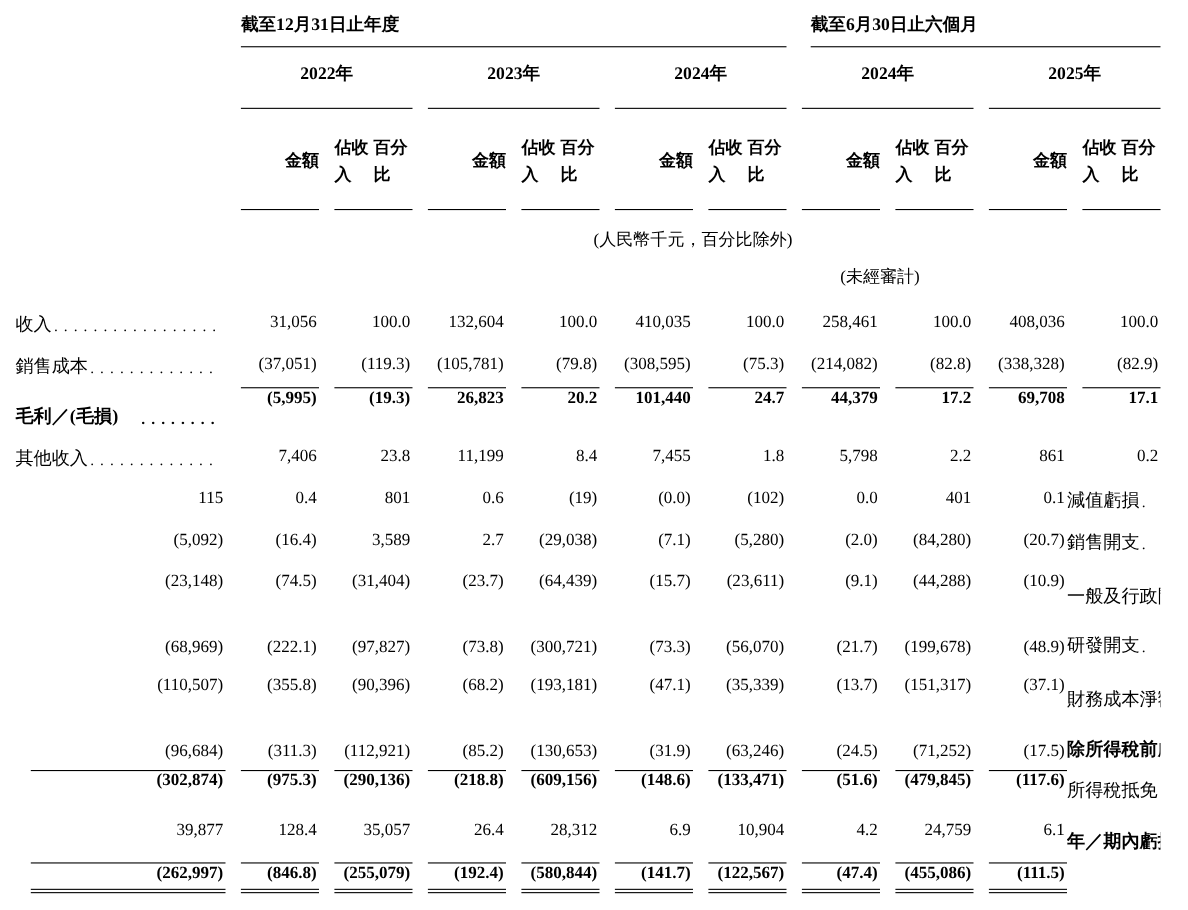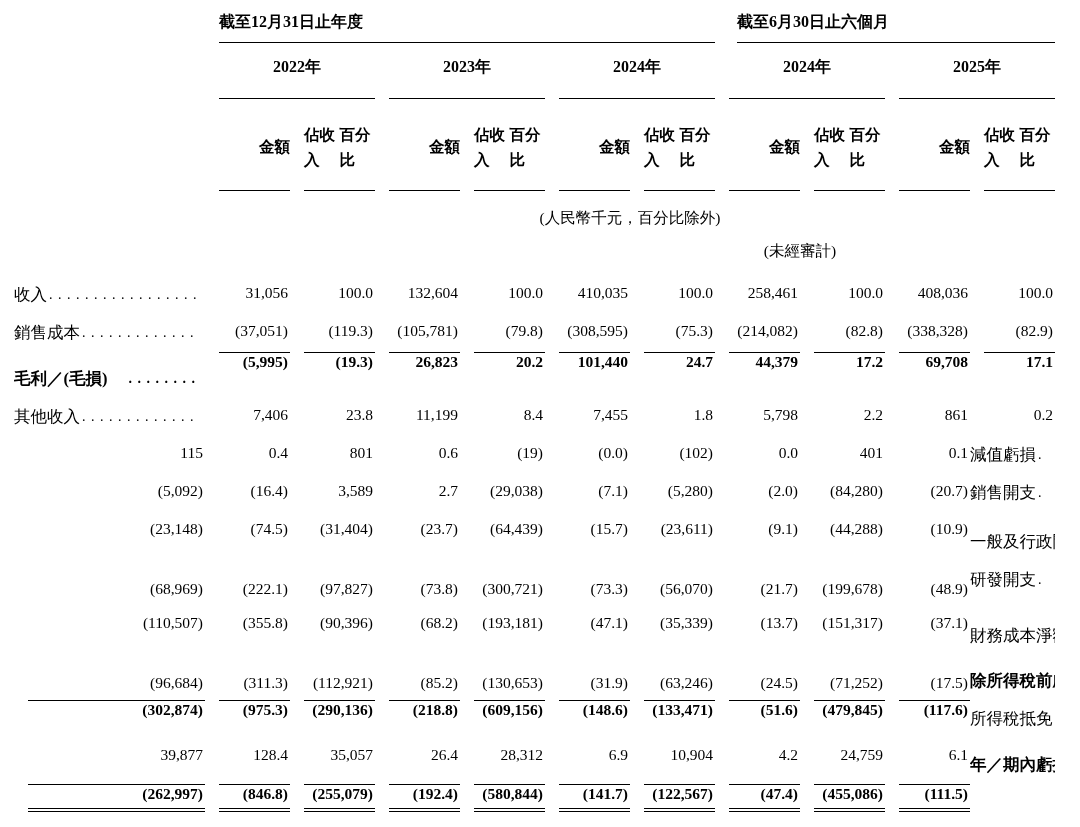--- a/index.html
+++ b/index.html
@@ -52,21 +52,21 @@
     grid-column: 8 / 10; grid-row: 5;
     text-align: center; font-size: 15.5px;
     padding: 8px 0 6px;
   }
 
   
   #tbody { margin-top: 8px; }
   .cell { font-size: 15.5px; padding: 8px 0; }
   .num  { text-align: right; margin-left: 14px; padding-right: 2px; }
   .label {
-    font-size: 16.5px; display: flex; align-items: flex-start;
+    font-size: 16.5px; display: flex; align-items: flex-end;
     padding-right: 6px; overflow: hidden; white-space: nowrap;
   }
   .leader { flex: 1 1 auto; overflow: hidden; white-space: nowrap; margin: 0 2px; }
   .leader::after {
     content: ". . . . . . . . . . . . . . . . . . . . . . . . . . . . . . . . . . . . . . . . . . . . . .";
     font-size: 14px; letter-spacing: 1px;
   }
   .bold { font-weight: bold; gap: 19px; }
   .rule-top { border-top: 1.6px solid #000; padding-top: 0; }
   .rule-pad { padding-top: 15.5px; }

